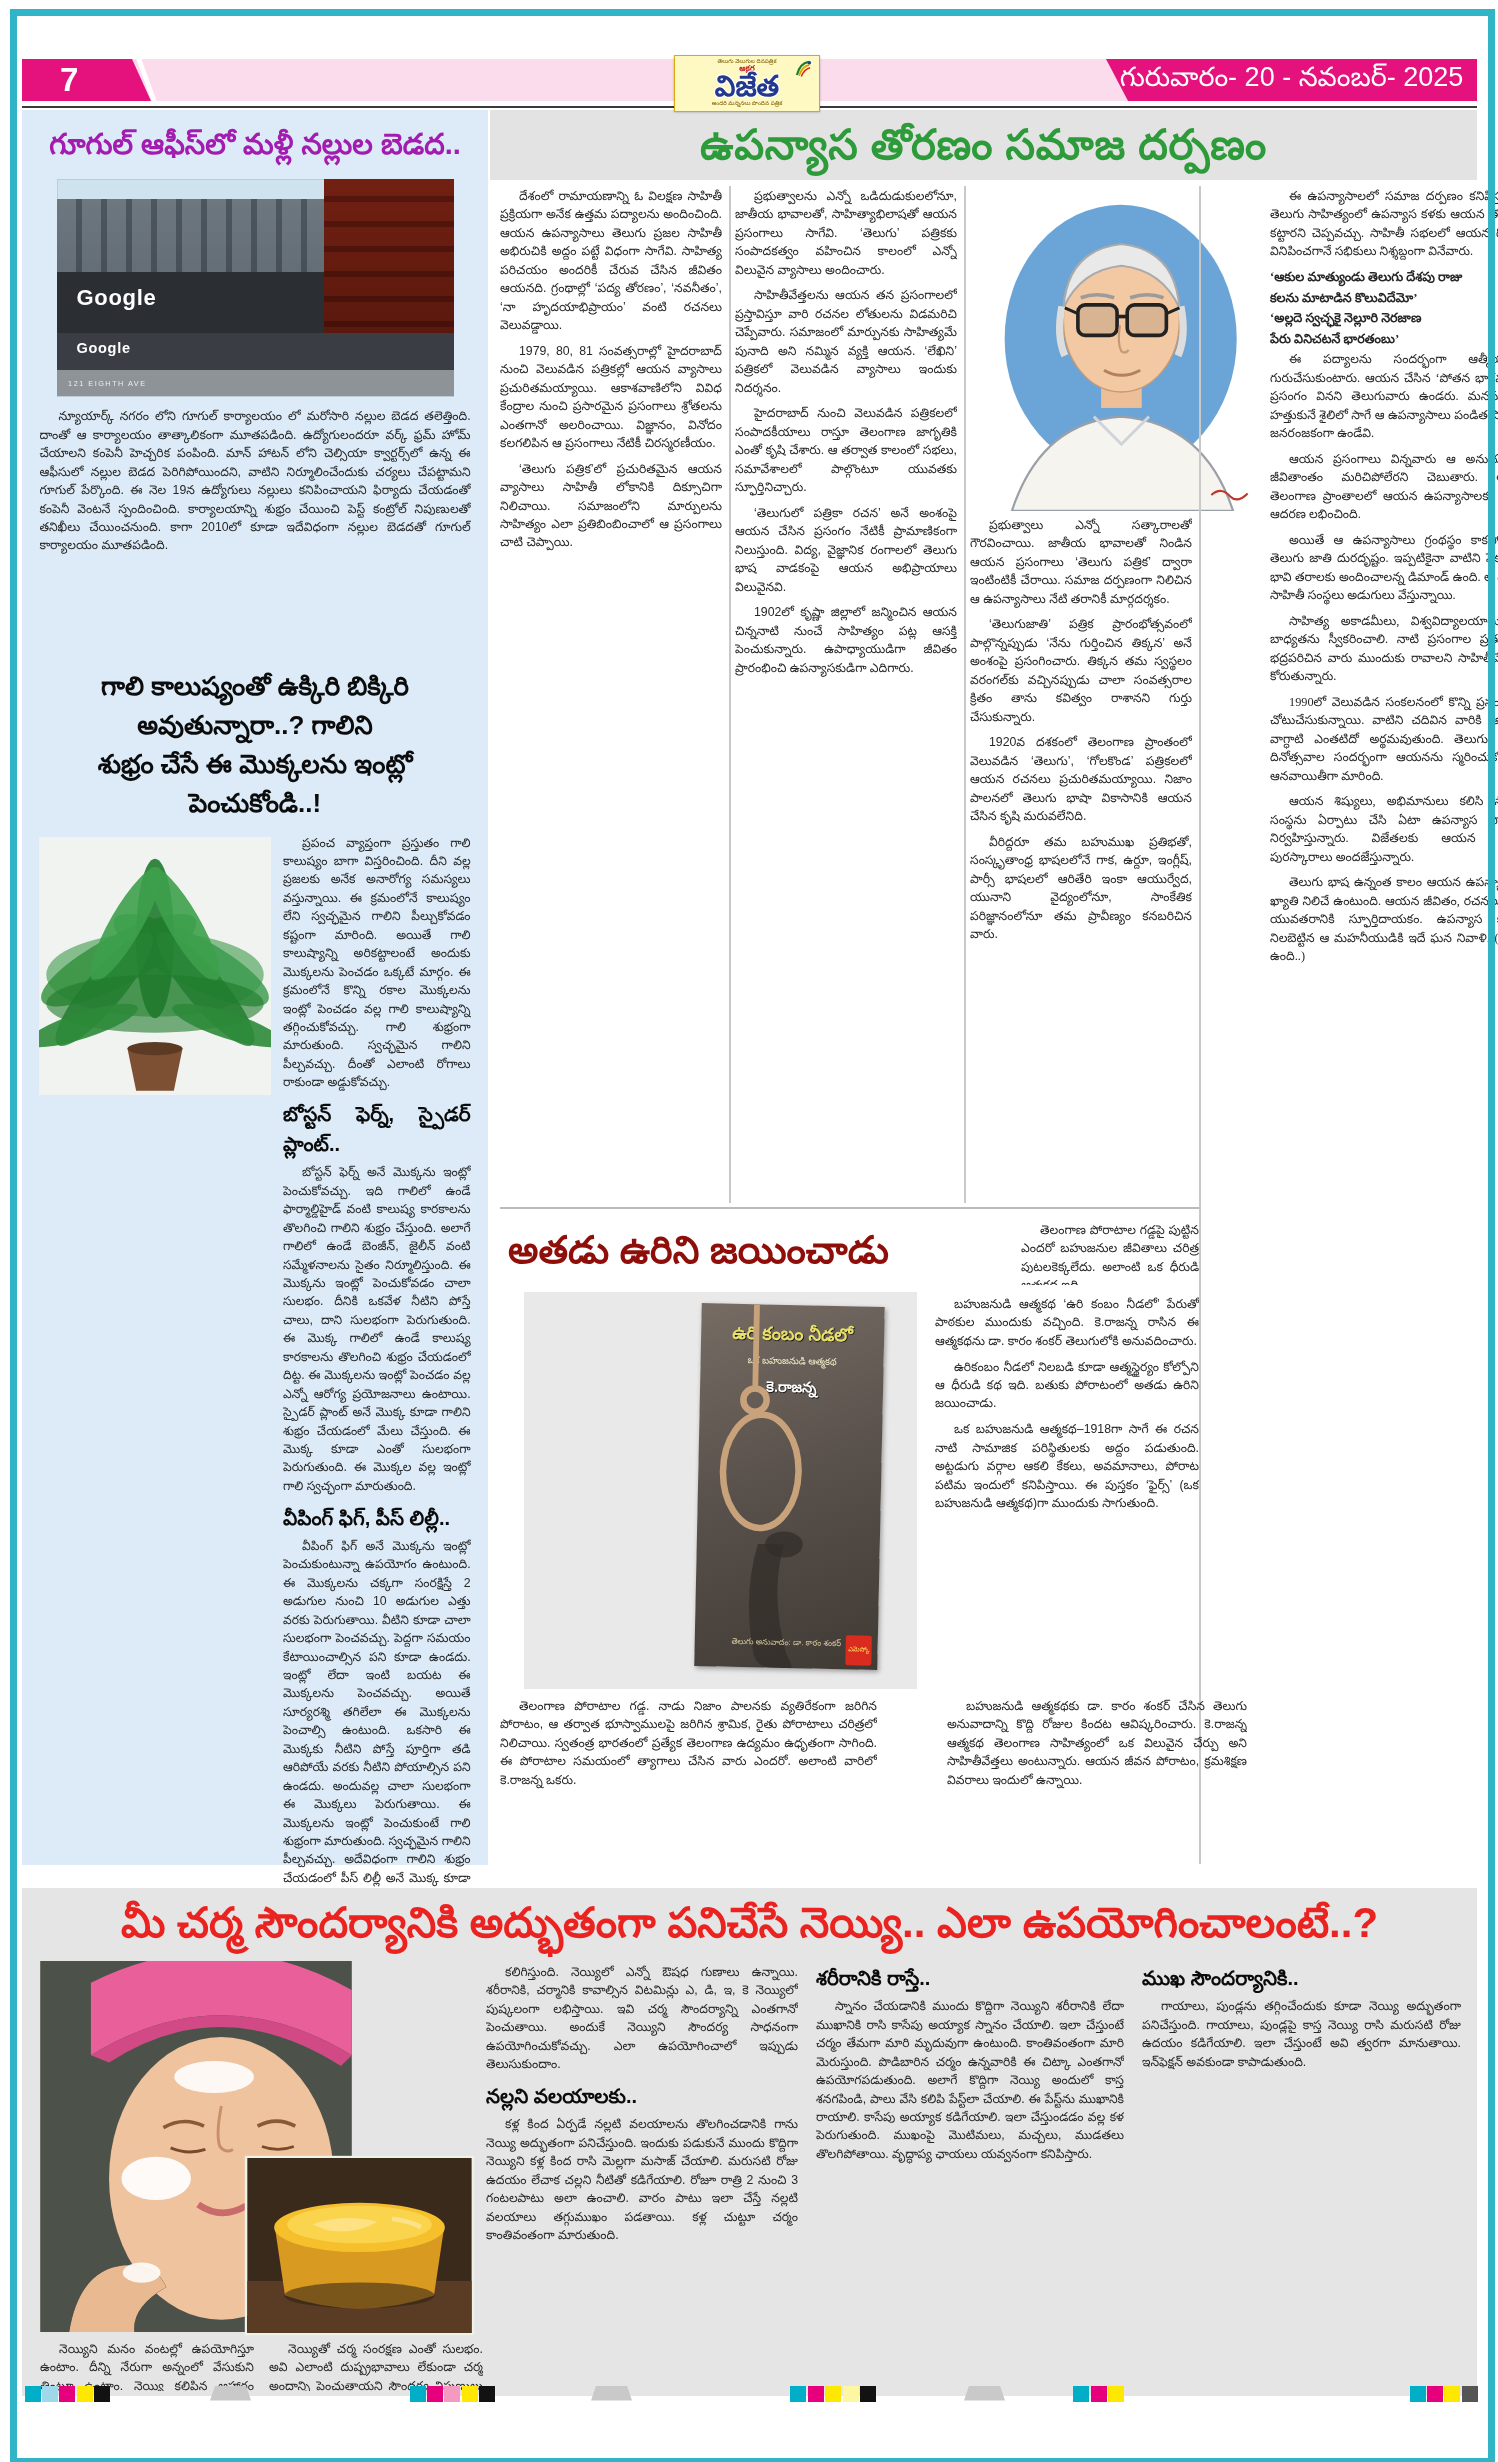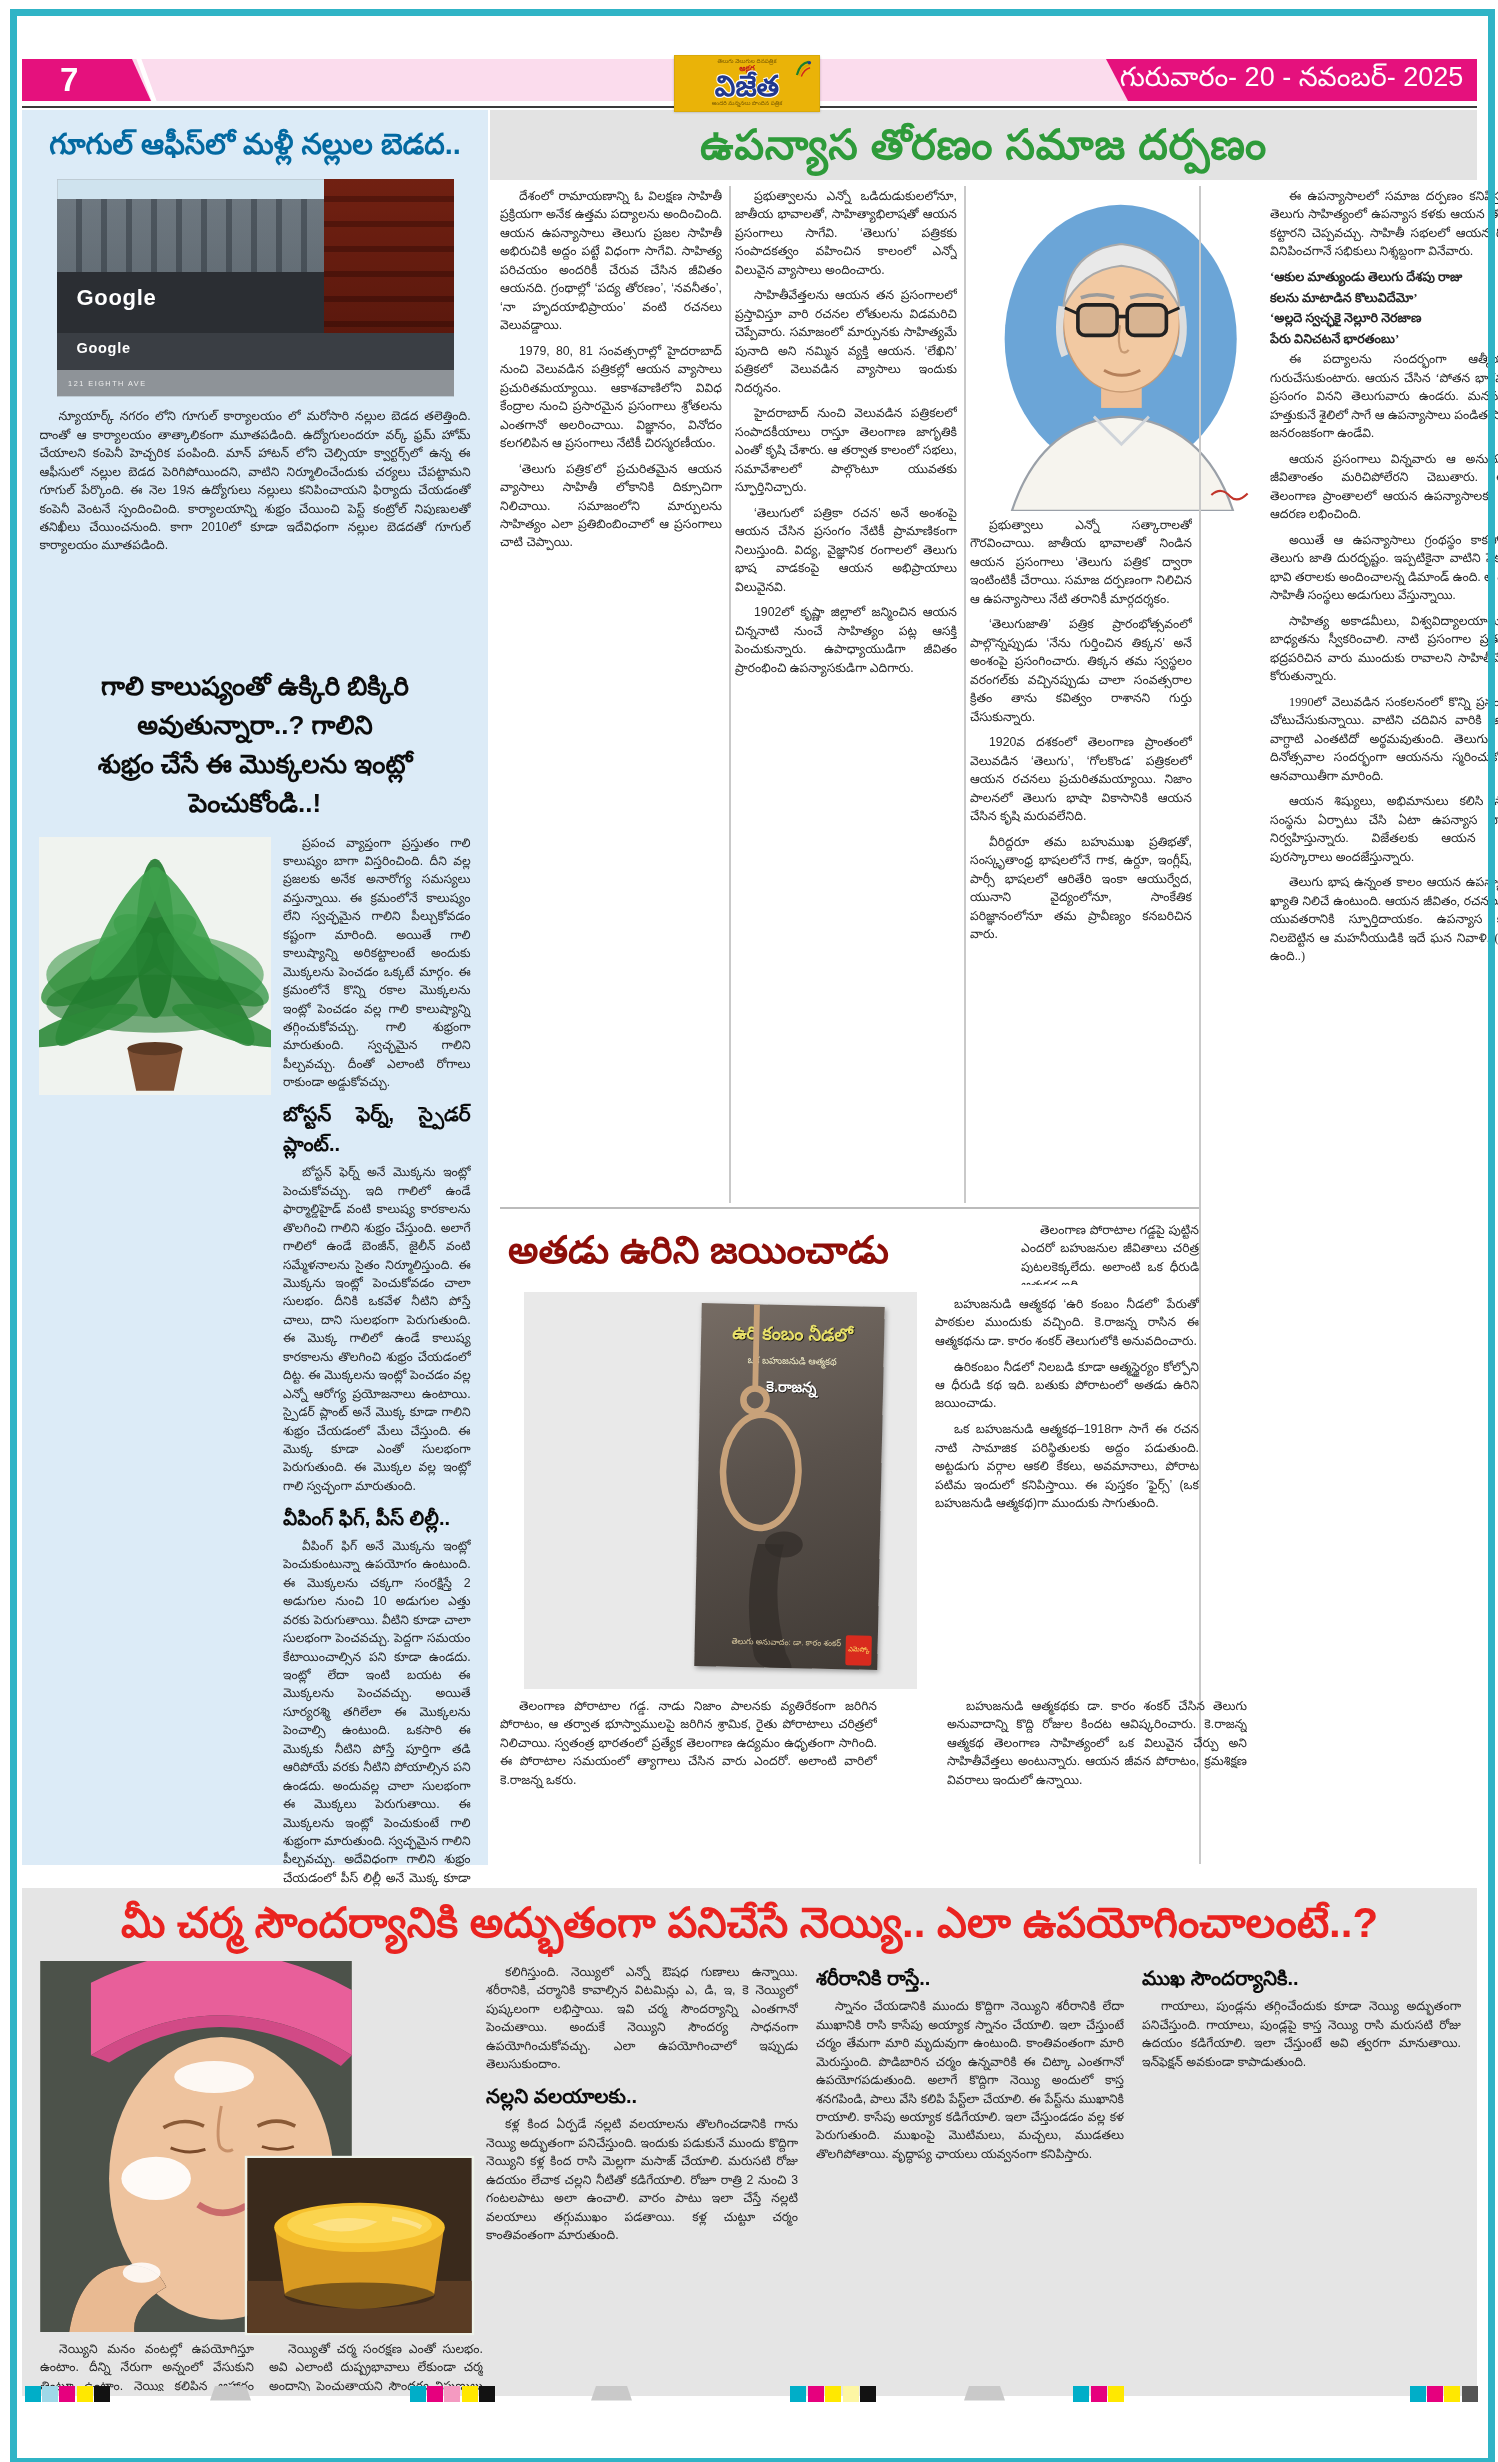--- a/index.html
+++ b/index.html
@@ -11,33 +11,33 @@
   
   .header-bar{background:#fbdced;}
   .pagenum-box{background:#e5117d;clip-path:polygon(0 0,110px 0,129px 100%,0 100%);
                color:#fff;font-weight:bold;font-size:33px;display:flex;align-items:center;padding-left:38px;}
   .pagenum-slash{position:absolute;left:122px;top:0;width:5px;height:100%;background:#fff;transform:skewX(20deg);}
   .date-box{background:#e5117d;clip-path:polygon(0 0,100% 0,100% 100%,22px 100%);
             color:#fff;font-weight:normal;font-size:27px;display:flex;align-items:center;justify-content:center;}
   .date-slash{position:absolute;left:-13px;top:0;width:5px;height:100%;background:#e5117d;transform:skewX(20deg);}
   .hrule{background:#3a3a3a;}
   
-  .logo{background:#eab308;border:0.7px solid #d8a90a;text-align:center;z-index:10;box-shadow:0 0.7px 2.2px rgba(0,0,0,.25);}
+  .logo{background:#fef9c3;border:0.7px solid #d8a90a;text-align:center;z-index:10;box-shadow:0 0.7px 2.2px rgba(0,0,0,.25);}
   .logo .tag{font-size:5.8px;color:#7a5b00;line-height:1.1;}
   .logo .prefix{font-size:8px;color:#c1151b;font-weight:bold;line-height:1;}
   .logo .title{font-size:29px;line-height:.95;font-weight:bold;color:#22398f;
                text-shadow:-0.7px -0.7px 0 #fff,0.7px -0.7px 0 #fff,-0.7px 0.7px 0 #fff,0.7px 0.7px 0 #fff;}
   .peacock{position:absolute;right:5.8px;top:2.9px;width:19px;height:19px;}
   
   .panel-blue{background:#dcebf7;}
   .panel-gray{background:#e3e3e3;}
   .panel-green{background:#e5e5e5;margin-top:19px;}
   .panel-bookgray{background:#e9e9e9;}
   
-  .h-a1{font-weight:bold;color:#0369a1;font-size:29px;line-height:1.55;text-align:center;}
+  .h-a1{font-weight:bold;color:#a21caf;font-size:29px;line-height:1.55;text-align:center;}
   .h-green{font-weight:bold;color:#2e9b3a;font-size:42px;text-align:center;line-height:70px;letter-spacing:0.7px;}
   .h-a3{font-weight:bold;color:#0c0c0c;font-size:26px;line-height:1.5;text-align:center;}
   .h-darkred{font-weight:bold;color:#8e0e09;font-size:38px;line-height:1.1;}
   .h-red{font-weight:bold;color:#ea2320;font-size:42px;text-align:center;line-height:1.1;}
   
   .body-col{font-size:12.3px;line-height:1.5;text-align:justify;color:#262626;overflow:hidden;}
   .body-col p{margin:0 0 7.3px 0;text-indent:19px;}
   .subhead{font-weight:bold;font-size:20px;color:#0b0b0b;margin:7.3px 0 4.4px 0;}
   .verse p{font-weight:bold;text-align:left;text-indent:0;margin:0 0 1.5px 0;font-size:12.7px;}
   .vrule{background:#c9c9c9;width:1.5px;}

